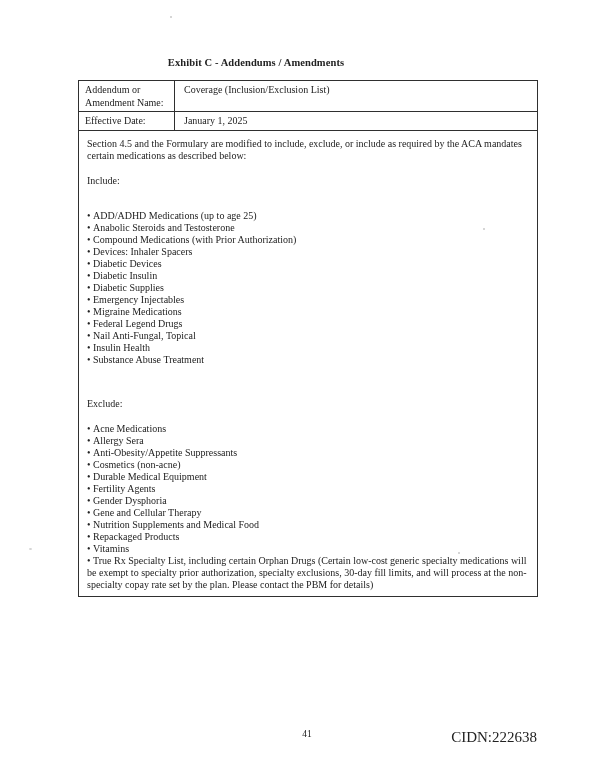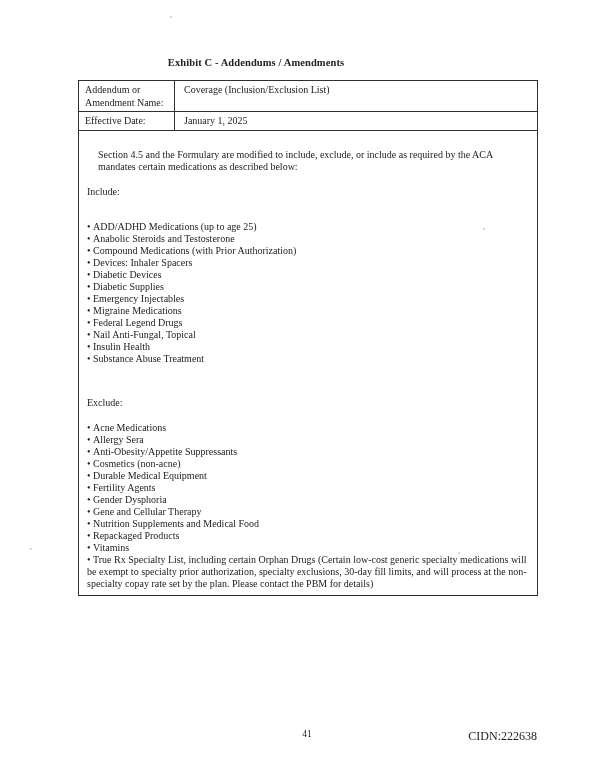--- a/index.html
+++ b/index.html
@@ -55,21 +55,21 @@
     flex: 1 1 auto;
     padding-left: 9px;
   }
   .row-name { min-height: 28px; }
   .row-date { min-height: 16px; }
   .body-section {
     padding: 7px 9px 5px 8px;
     font-size: 10px;
     line-height: 12px;
   }
-  .intro { margin: 11px; }
+  .intro { margin: 0; }
   .section-label { margin: 0; }
   .label-include { margin-top: 13px; }
   .list-include { margin-top: 23px; }
   .label-exclude { margin-top: 32px; }
   .list-exclude { margin-top: 13px; }
   .bullet-item { margin: 0; }
   .bullet-item::before {
     content: "\2022\00a0";
   }
   .footer-pagenum {
@@ -77,21 +77,21 @@
     top: 729px;
     left: 0;
     width: 614px;
     text-align: center;
     font-size: 9.5px;
   }
   .footer-cidn {
     position: absolute;
     top: 729px;
     right: 63px;
-    font-size: 12px;
+    font-size: 15px;
   }
   .scan-speck {
     position: absolute;
     border-radius: 50%;
     background: #c9c9c9;
   }
   .speck-1 { left: 170px; top: 16px;  width: 2px; height: 2px; }
   .speck-2 { left: 483px; top: 228px; width: 2px; height: 2px; }
   .speck-3 { left: 458px; top: 552px; width: 2px; height: 2px; }
   .speck-4 { left: 29px;  top: 548px; width: 3px; height: 2px; background:#d4d4d4; }
@@ -119,20 +119,21 @@
       <p class="intro">Section 4.5 and the Formulary are modified to include, exclude, or include as required by the ACA mandates certain medications as described below:</p>
 
       <p class="section-label label-include">Include:</p>
 
       <div class="list list-include">
           <div class="bullet-item">ADD/ADHD Medications (up to age 25)</div>
           <div class="bullet-item">Anabolic Steroids and Testosterone</div>
           <div class="bullet-item">Compound Medications (with Prior Authorization)</div>
           <div class="bullet-item">Devices: Inhaler Spacers</div>
           <div class="bullet-item">Diabetic Devices</div>
+          <div class="bullet-item">Diabetic Insulin</div>
           <div class="bullet-item">Diabetic Supplies</div>
           <div class="bullet-item">Emergency Injectables</div>
           <div class="bullet-item">Migraine Medications</div>
           <div class="bullet-item">Federal Legend Drugs</div>
           <div class="bullet-item">Nail Anti-Fungal, Topical</div>
           <div class="bullet-item">Insulin Health</div>
           <div class="bullet-item">Substance Abuse Treatment</div>
         </div>
 
       <p class="section-label label-exclude">Exclude:</p>

